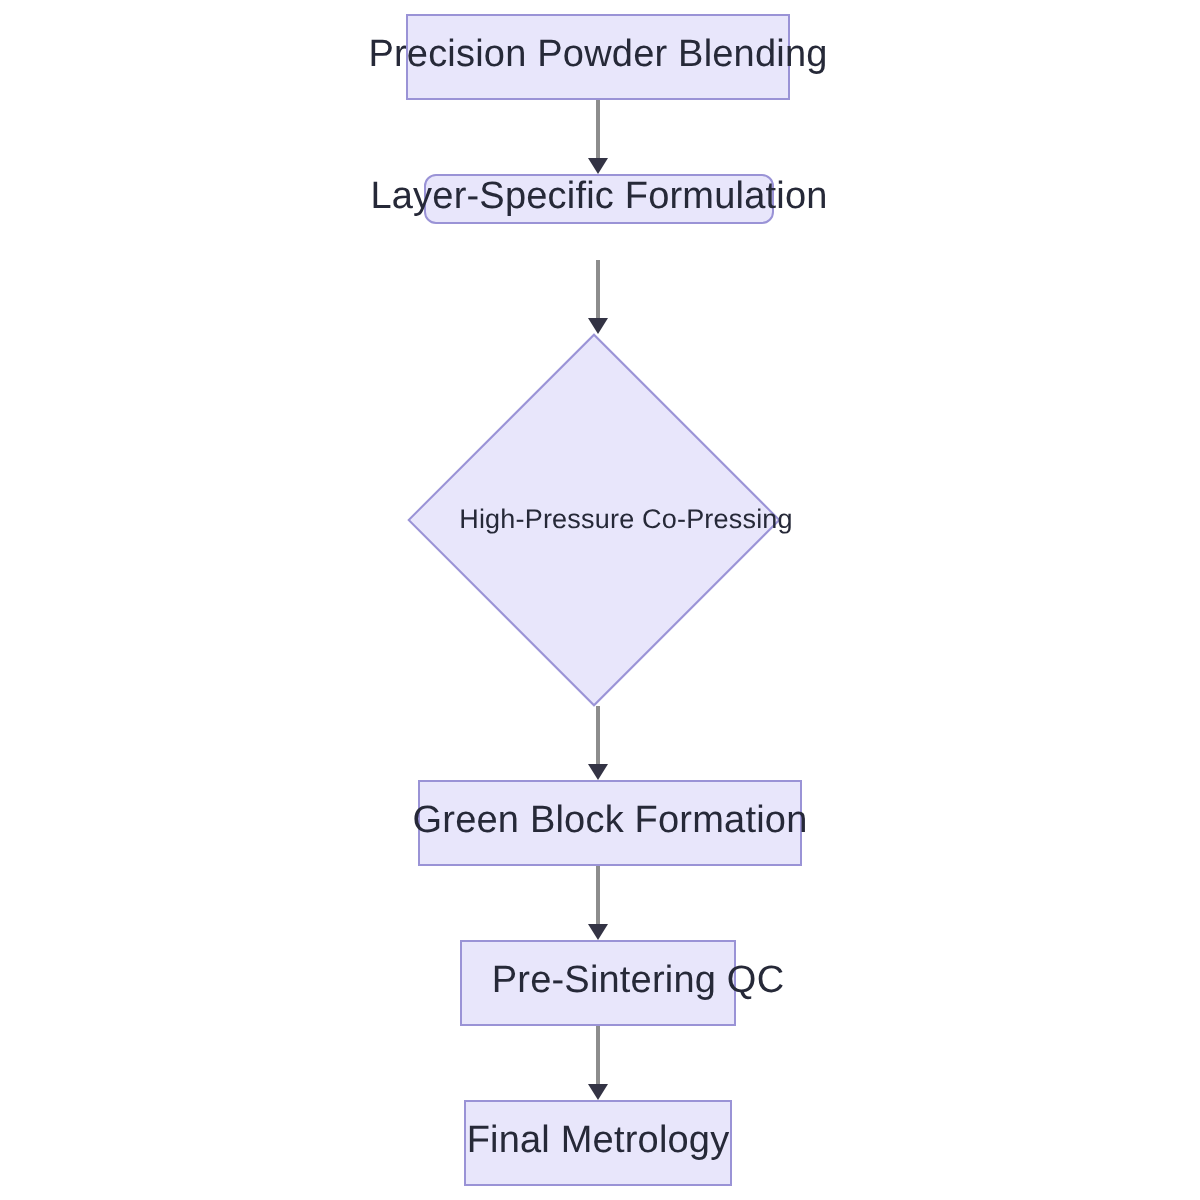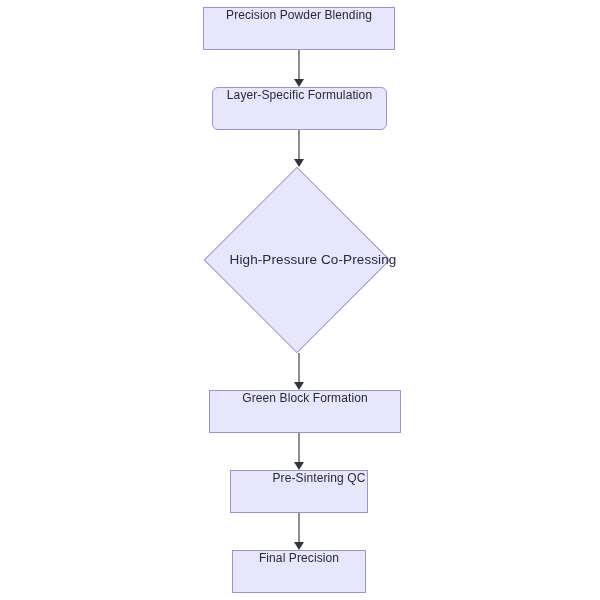--- a/index.html
+++ b/index.html
@@ -16,25 +16,26 @@
   #flowchart-canvas {
     position: relative;
     width: 600px;
     height: 600px;
     background: #ffffff;
   }
   .node {
     position: absolute;
     box-sizing: border-box;
     display: flex;
+    align-items: center;
     justify-content: center;
     background: #e8e6fb;
     border: 1px solid #9a93d6;
     color: #262938;
-    font-size: 12px;
+    font-size: 19px;
     line-height: 1.2;
     letter-spacing: 0.1px;
     text-align: center;
     white-space: nowrap;
   }
   .node.rounded {
     border-radius: 6px;
   }
   .node-label {
     display: block;
@@ -94,21 +95,21 @@
 
   <div class="node" id="node-n1" style="left: 203px; top: 7px; width: 192px; height: 43px; background: rgb(232, 230, 251); border-color: rgb(154, 147, 214); color: rgb(38, 41, 56);">
     <span class="node-label">Precision Powder Blending</span>
   </div>
 
   <div class="edge" id="edge-e1" style="left: 293px; top: 50px; width: 12px; height: 37px;">
     <div class="edge-line" style="left: 5.2px; height: 30px; background: rgb(141, 141, 141);"></div>
     <div class="edge-head" style="top: 29px; border-top-color: rgb(51, 51, 68);"></div>
   </div>
 
-  <div class="node rounded" id="node-n2" style="left: 212px; top: 87px; width: 175px; height: 43px; background: rgb(232, 230, 251); border-color: rgb(154, 147, 214); color: rgb(38, 41, 56);">
+  <div class="node rounded" id="node-n2" style="left: 212px; top: 87px; width: 175px; height: 25px; background: rgb(232, 230, 251); border-color: rgb(154, 147, 214); color: rgb(38, 41, 56);">
     <span class="node-label">Layer-Specific Formulation</span>
   </div>
 
   <div class="edge" id="edge-e2" style="left: 293px; top: 130px; width: 12px; height: 37px;">
     <div class="edge-line" style="left: 5.2px; height: 30px; background: rgb(141, 141, 141);"></div>
     <div class="edge-head" style="top: 29px; border-top-color: rgb(51, 51, 68);"></div>
   </div>
 
   <div class="diamond-wrap" id="node-n3" style="left: 203px; top: 167px; width: 188px; height: 186px;">
     <div class="diamond-shape" style="width: 132px; height: 132px; background: rgb(232, 230, 251); border-color: rgb(154, 147, 214);"></div>
@@ -132,16 +133,16 @@
   <div class="node" id="node-n5" style="left: 230px; top: 470px; width: 138px; height: 43px; background: rgb(232, 230, 251); border-color: rgb(154, 147, 214); color: rgb(38, 41, 56); padding-left: 40px;">
     <span class="node-label">Pre-Sintering QC</span>
   </div>
 
   <div class="edge" id="edge-e5" style="left: 293px; top: 513px; width: 12px; height: 37px;">
     <div class="edge-line" style="left: 5.2px; height: 30px; background: rgb(141, 141, 141);"></div>
     <div class="edge-head" style="top: 29px; border-top-color: rgb(51, 51, 68);"></div>
   </div>
 
   <div class="node" id="node-n6" style="left: 232px; top: 550px; width: 134px; height: 43px; background: rgb(232, 230, 251); border-color: rgb(154, 147, 214); color: rgb(38, 41, 56);">
-    <span class="node-label">Final Precision</span>
+    <span class="node-label">Final Metrology</span>
   </div>
 
 </div>
 
 </body></html>

